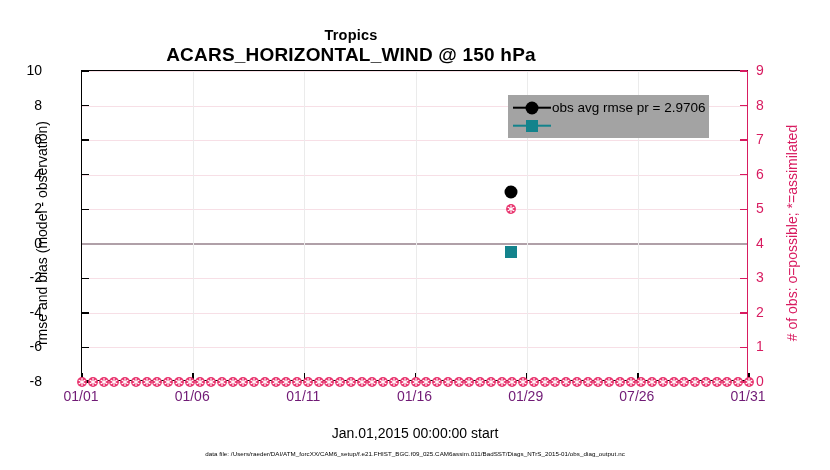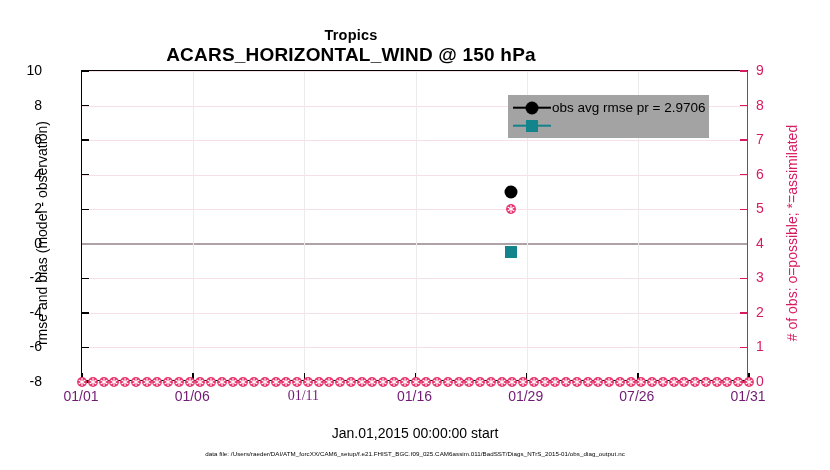--- a/index.html
+++ b/index.html
@@ -815,21 +815,21 @@
     <div class="ylab-left" style="top: 277.333px;">-2</div>
     <div class="ylab-right" style="top: 277.333px;">3</div>
     <div class="ylab-left" style="top: 311.889px;">-4</div>
     <div class="ylab-right" style="top: 311.889px;">2</div>
     <div class="ylab-left" style="top: 346.444px;">-6</div>
     <div class="ylab-right" style="top: 346.444px;">1</div>
     <div class="ylab-left" style="top: 381px;">-8</div>
     <div class="ylab-right" style="top: 381px;">0</div>
     <div class="xlab" style="left: 81px;">01/01</div>
     <div class="xlab" style="left: 192.167px;">01/06</div>
-    <div class="xlab" style="left: 303.333px; font-family: Liberation Serif, serif;">01/11</div>
+    <div class="xlab" style="left: 303.333px;">01/11</div>
     <div class="xlab" style="left: 414.5px;">01/16</div>
     <div class="xlab" style="left: 525.667px;">01/29</div>
     <div class="xlab" style="left: 636.833px;">07/26</div>
     <div class="xlab" style="left: 748px;">01/31</div>
   </div>
 
 <div id="legend">
     <div class="legend-row">
       <div class="legend-sym">
         <div class="legend-line" style="background: rgb(0, 0, 0);"></div>

